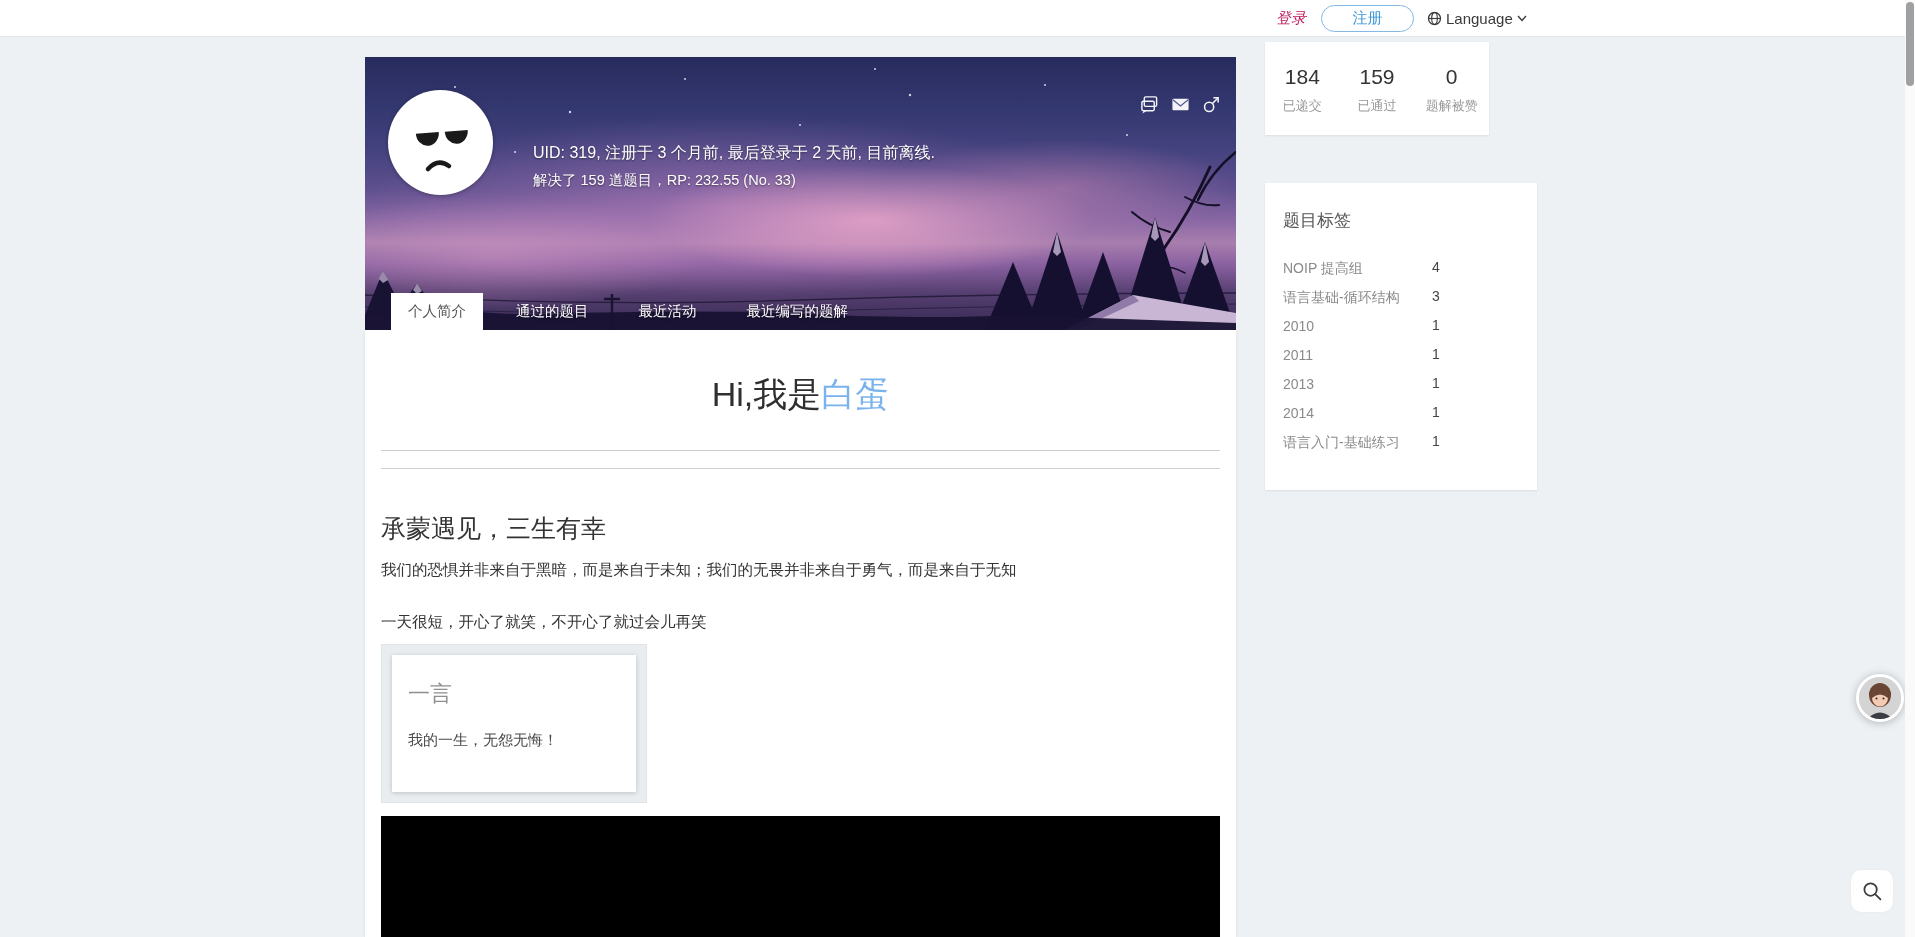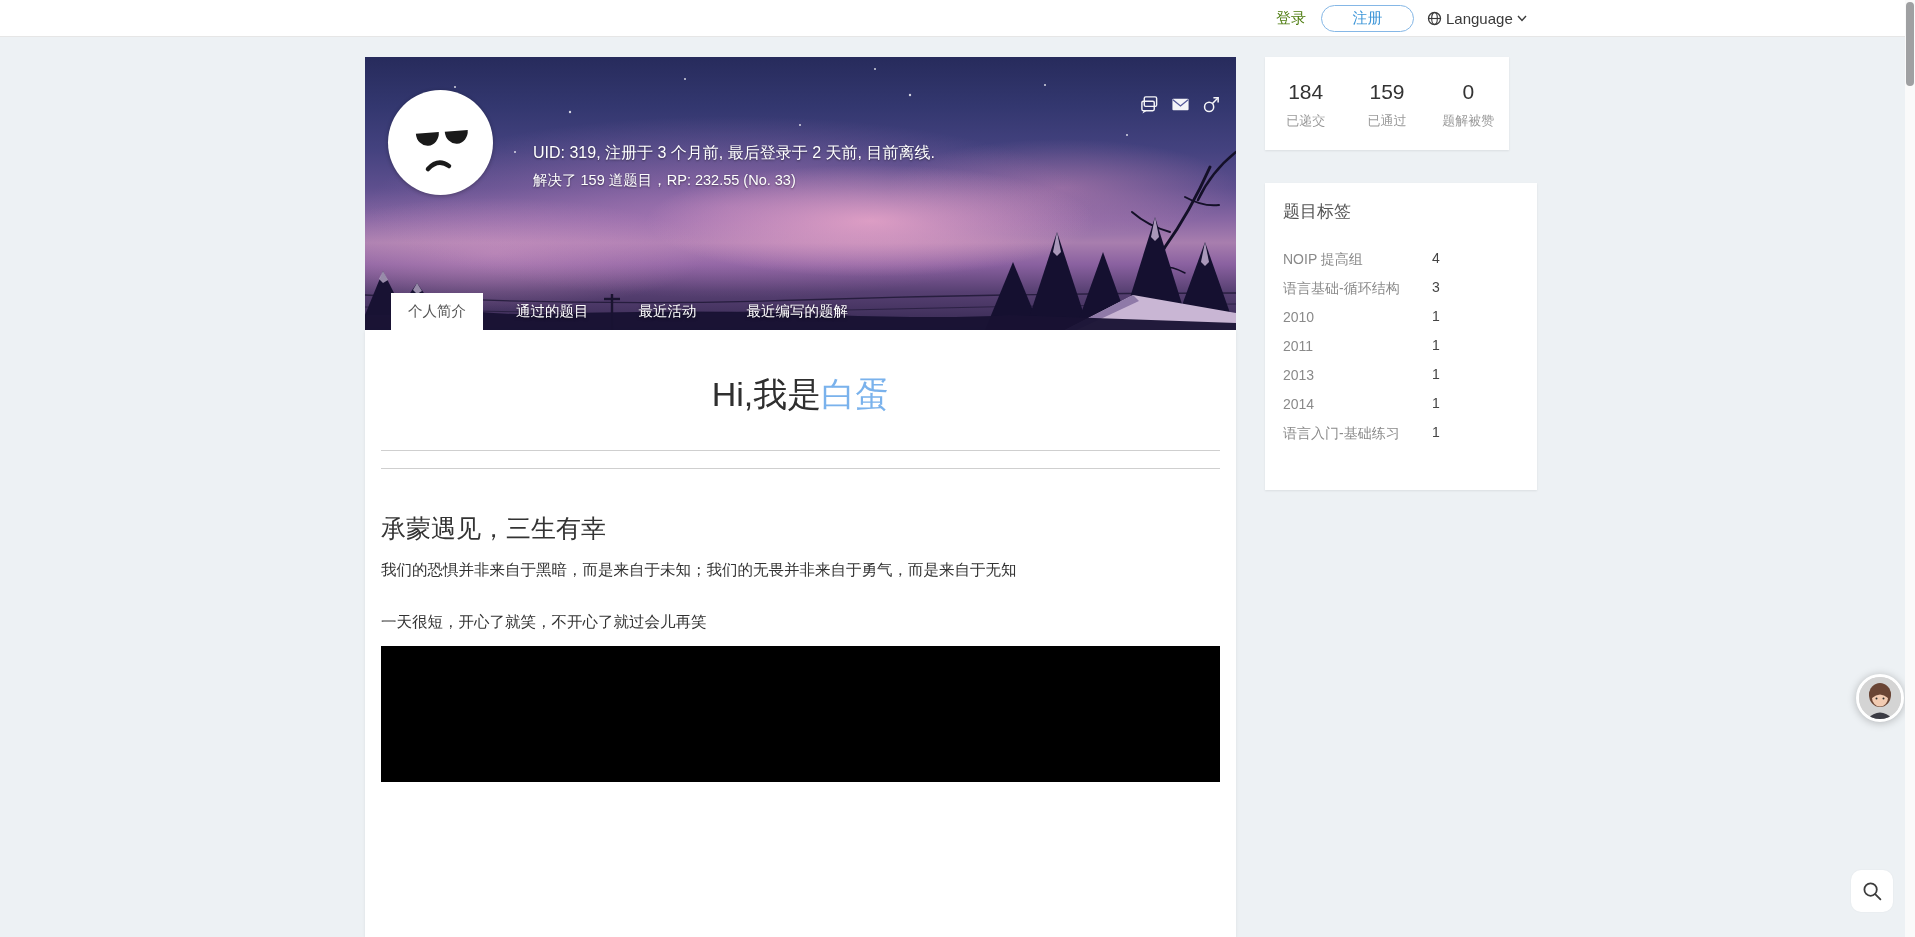--- a/index.html
+++ b/index.html
@@ -7,21 +7,21 @@
   *{box-sizing:border-box;}
 
   
   .topnav{position:absolute;top:0;left:0;width:1915px;height:37px;background:#fff;
     border-bottom:1px solid #e6e6e6;z-index:10;}
   .nav-inner{position:absolute;left:385px;top:0;height:37px;display:flex;align-items:center;}
   .logo{width:27px;height:27px;display:flex;align-items:center;cursor:pointer;}
   .nav-links{display:flex;gap:37px;margin-left:16px;}
   .nav-link{font-size:15px;color:#4a4a4a;text-decoration:none;line-height:37px;cursor:pointer;white-space:nowrap;}
   .nav-right{position:absolute;left:1276px;top:0;height:37px;display:flex;align-items:center;}
-  .login-link{font-size:15px;color:#4d7c0f;cursor:pointer;}
+  .login-link{font-size:15px;color:#be185d;cursor:pointer;font-style:italic;}
   .register-pill{margin-left:15px;width:93px;height:27px;border:1px solid #85b7e6;border-radius:14px;
     color:#3e96d8;font-size:15px;display:flex;align-items:center;justify-content:center;cursor:pointer;background:#fff;font-family:Liberation Mono, monospace;}
   .lang{margin-left:13px;display:flex;align-items:center;gap:4px;font-size:15px;color:#3a3a3a;cursor:pointer;}
 
   
   .banner{position:absolute;left:365px;top:57px;width:871px;height:273px;overflow:hidden;z-index:2;}
   .sky{position:absolute;inset:0;
     background:
       radial-gradient(ellipse 320px 80px at 58% 60%, rgba(242,172,204,.75), rgba(242,172,204,0) 70%),
       radial-gradient(ellipse 520px 130px at 42% 55%, rgba(196,134,194,.5), rgba(196,134,194,0) 70%),
@@ -55,27 +55,27 @@
   .para{margin:0;font-size:15.5px;color:#333;line-height:22px;}
   .para.p1{margin-top:30px;}
   .para.p2{margin-top:14px;}
   .quote-frame{margin-top:11px;width:266px;height:159px;background:#e9edf0;padding:10px;border:1px solid #dfe4e8;}
   .quote-card{width:100%;height:100%;background:#fff;box-shadow:0 1px 5px rgba(0,0,0,.18);padding:24px 16px 0;}
   .quote-title{font-size:22px;color:#909090;}
   .quote-text{margin-top:22px;font-size:15px;color:#4a4a4a;}
   .video{position:relative;margin-top:13px;width:839px;height:136px;background:#000;overflow:hidden;}
 
   
-  .side-stats{position:absolute;left:1265px;top:57px;width:244px;height:93px;background:#fff;
+  .side-stats{position:absolute;left:1265px;top:42px;width:224px;height:93px;background:#fff;
     box-shadow:0 1px 2px rgba(0,0,0,.08);display:flex;padding-top:23px;}
   .stat{flex:1;text-align:center;}
   .stat-val{font-size:21px;color:#333;}
   .stat-label{margin-top:8px;font-size:13px;color:#9a9a9a;}
   .side-tags{position:absolute;left:1265px;top:183px;width:272px;height:307px;background:#fff;
-    box-shadow:0 1px 2px rgba(0,0,0,.08);padding:17px 18px 0;}
+    box-shadow:0 1px 2px rgba(0,0,0,.08);padding:26px 18px 0;}
   .tags-title{font-size:17px;color:#555;}
   .tag-list{margin-top:27px;}
   .tag-row{position:relative;height:29px;cursor:pointer;}
   .tag-label{font-size:14px;color:#8a8a8a;}
   .tag-count{position:absolute;left:149px;top:0;font-size:14px;color:#444;}
 
   
   .float-avatar{position:absolute;left:1856px;top:674px;width:48px;height:48px;border-radius:50%;
     background:#d6d6d6;border:3px solid #fff;box-shadow:0 1px 8px rgba(0,0,0,.25);overflow:hidden;cursor:pointer;z-index:20;}
   .search-btn{position:absolute;left:1851px;top:870px;width:42px;height:42px;background:#fff;border-radius:10px;
@@ -199,20 +199,26 @@
   </div>
 </div>
 
 <div class="content">
   <h1 class="greet"><span>Hi,我是</span><a>白蛋</a></h1>
   <hr class="rule r1">
   <hr class="rule r2">
   <h2 class="sec-head">承蒙遇见，三生有幸</h2>
   <p class="para p2">我们的恐惧并非来自于黑暗，而是来自于未知；我们的无畏并非来自于勇气，而是来自于无知</p>
   <p class="para p1">一天很短，开心了就笑，不开心了就过会儿再笑</p>
+  <div class="quote-frame">
+    <div class="quote-card">
+      <div class="quote-title">一言</div>
+      <div class="quote-text">我的一生，无怨无悔！</div>
+    </div>
+  </div>
   <div class="video">
     
   </div>
 </div>
 
 <div class="side-stats">
   <div class="stat">
     <div class="stat-val">184</div>
     <div class="stat-label">已递交</div>
   </div>

